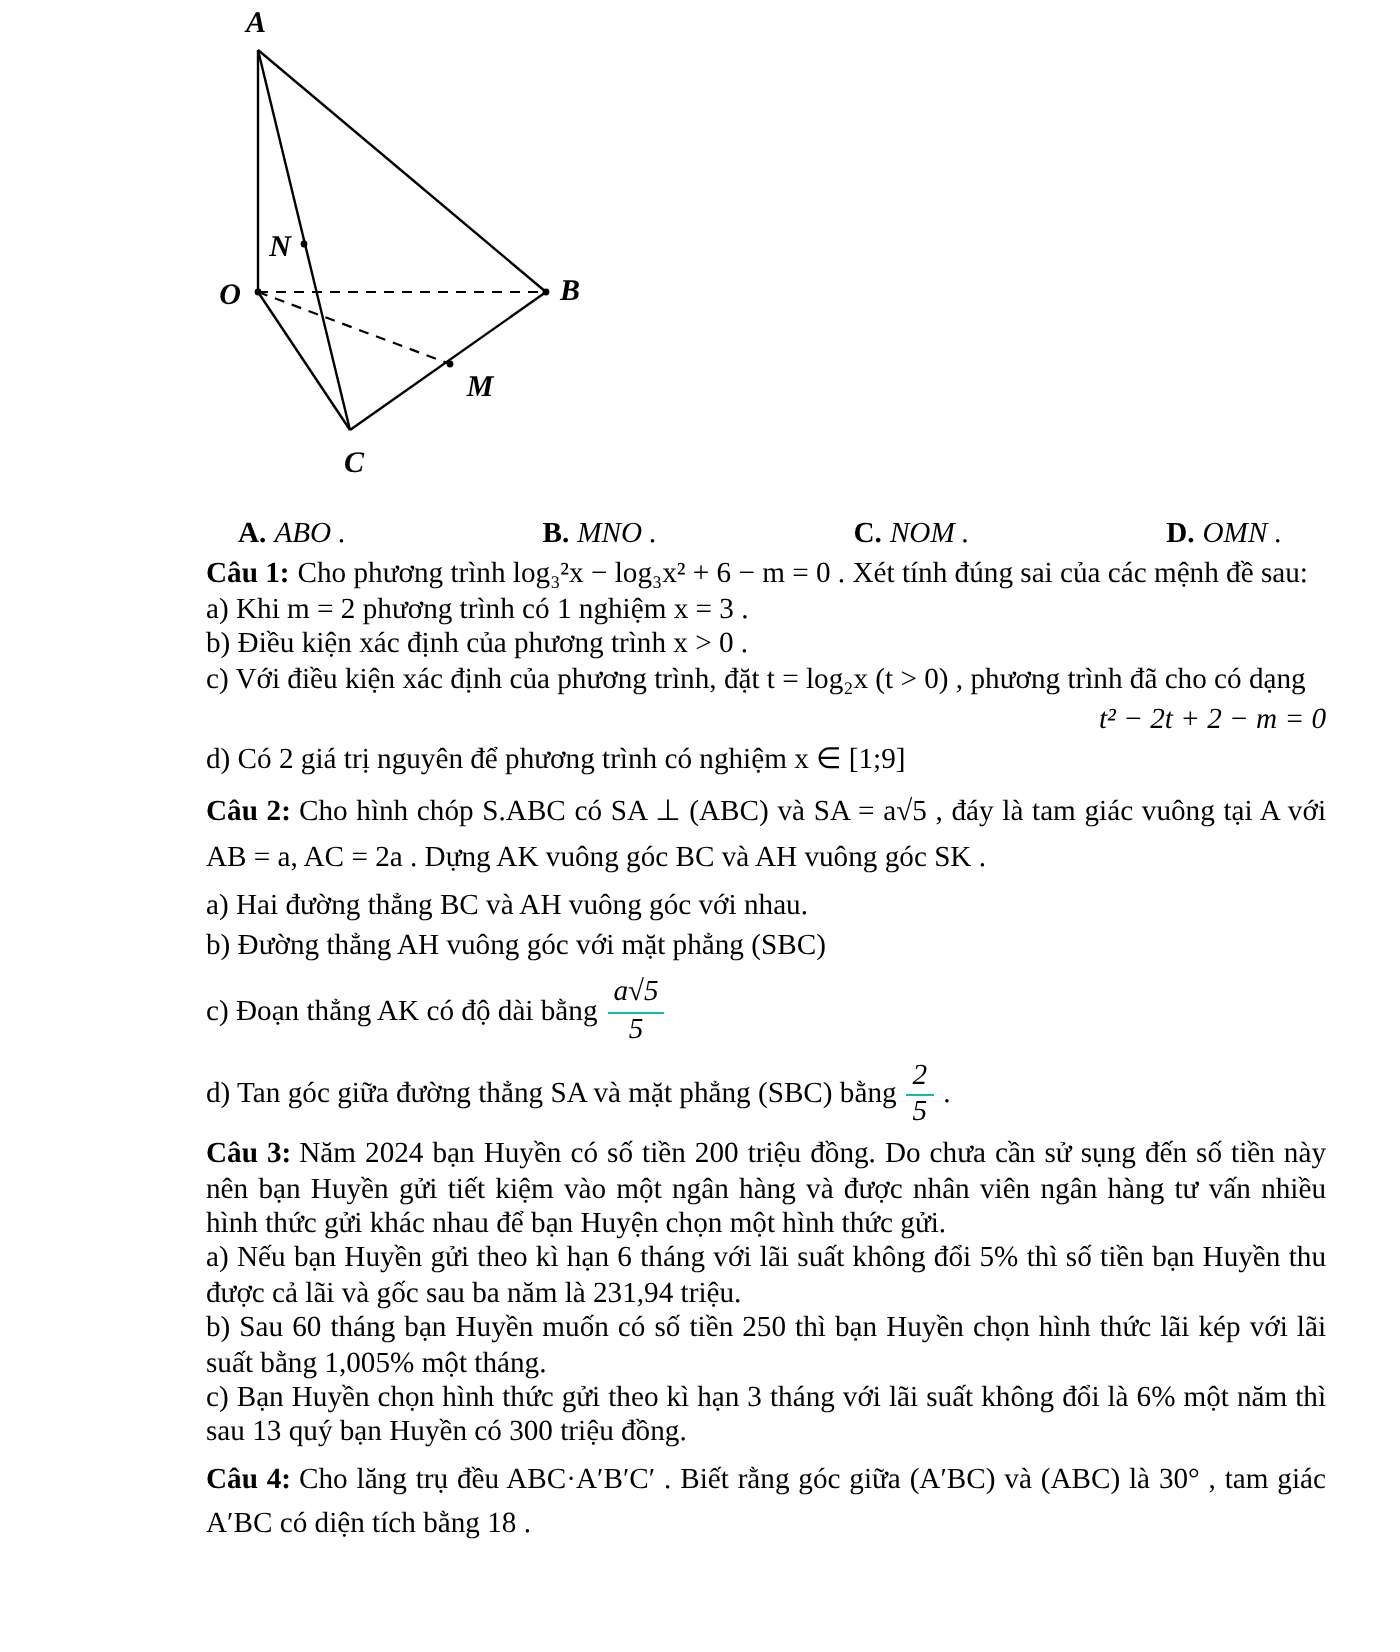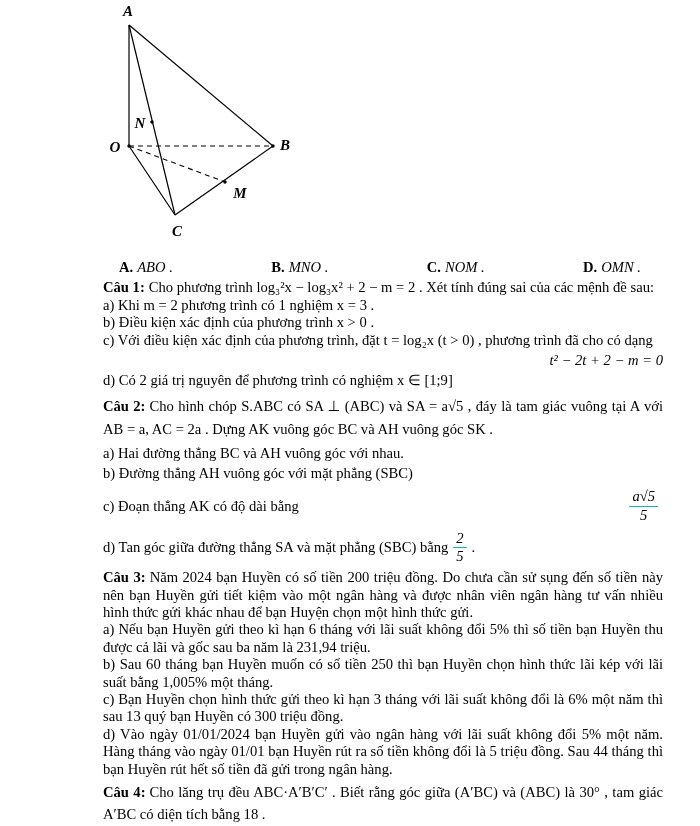--- a/index.html
+++ b/index.html
@@ -20,21 +20,21 @@
   .eq{margin-top:3px;margin-bottom:3px;font-style:italic;text-align:right;}
   .q2intro{line-height:23px;margin-top:5px;}
   .mt3{margin-top:3px;}
   .mt4{margin-top:4px;}
   .fracline{display:flex;align-items:center;text-align:left;margin:4px 0;}
   .fracline .pre{white-space:pre-wrap;}
   .frac{display:inline-block;vertical-align:middle;text-align:center;line-height:1.08;
         font-style:italic;margin:0 5px;}
   .frac .num{display:block;border-bottom:1px solid #14b8a6;padding:0 3px 1px 3px;}
   .frac .den{display:block;padding-top:1px;}
-  .h40{min-height:40px;justify-content:space-between;}
+  .h40{min-height:40px;}
   .h30{min-height:28px;}
   .q4{line-height:22px;margin-top:3px;}
 </style>
 </head>
 <body>
 <div class="doc">
 
   <svg class="figure" viewBox="0 0 260 238" width="260" height="238" xmlns="http://www.w3.org/2000/svg">
 
     <line x1="74" y1="25" x2="74" y2="146" stroke="#000" stroke-width="1.2"></line>
@@ -62,21 +62,21 @@
   <div class="content">
 
     <div class="options">
       <span class="opt"><span class="letter">A.</span><span class="val">ABO .</span></span>
       <span class="opt"><span class="letter">B.</span><span class="val">MNO .</span></span>
       <span class="opt"><span class="letter">C.</span><span class="val">NOM .</span></span>
       <span class="opt"><span class="letter">D.</span><span class="val">OMN .</span></span>
     </div>
 
 
-    <p class="qintro"><span class="qlabel">Câu 1:</span><span>Cho phương trình log₃²x − log₃x² + 2 − m = 2 . Xét tính đúng sai của các mệnh đề sau:</span></p>
+    <p class="qintro"><span class="qlabel">Câu 1:</span><span>Cho phương trình log₃²x − log₃x² + 6 − m = 0 . Xét tính đúng sai của các mệnh đề sau:</span></p>
     <p class="item">a) Khi m = 2 phương trình có 1 nghiệm x = 3 .</p>
     <p class="item">b) Điều kiện xác định của phương trình x &gt; 0 .</p>
     <p class="item">c) Với điều kiện xác định của phương trình, đặt t = log₂x (t &gt; 0) , phương trình đã cho có dạng</p>
     <p class="eq">t² − 2t + 2 − m = 0</p>
     <p class="item">d) Có 2 giá trị nguyên để phương trình có nghiệm x ∈ [1;9]</p>
 
     <p class="q2intro"><span class="qlabel">Câu 2:</span><span>Cho hình chóp S.ABC có SA ⊥ (ABC) và SA = a√5 , đáy là tam giác vuông tại A với AB = a, AC = 2a . Dựng AK vuông góc BC và AH vuông góc SK .</span></p>
     <p class="item mt4">a) Hai đường thẳng BC và AH vuông góc với nhau.</p>
     <p class="item mt3">b) Đường thẳng AH vuông góc với mặt phẳng (SBC)</p>
     <div class="fracline h40">
@@ -92,18 +92,17 @@
           <span class="num">2</span>
           <span class="den">5</span>
         </span>
       <span>.</span>
     </div>
 
     <p class="mt3"><span class="qlabel">Câu 3:</span><span>Năm 2024 bạn Huyền có số tiền 200 triệu đồng. Do chưa cần sử sụng đến số tiền này nên bạn Huyền gửi tiết kiệm vào một ngân hàng và được nhân viên ngân hàng tư vấn nhiều hình thức gửi khác nhau để bạn Huyện chọn một hình thức gửi.</span></p>
     <p class="item">a) Nếu bạn Huyền gửi theo kì hạn 6 tháng với lãi suất không đổi 5% thì số tiền bạn Huyền thu được cả lãi và gốc sau ba năm là 231,94 triệu.</p>
     <p class="item">b) Sau 60 tháng bạn Huyền muốn có số tiền 250 thì bạn Huyền chọn hình thức lãi kép với lãi suất bằng 1,005% một tháng.</p>
     <p class="item">c) Bạn Huyền chọn hình thức gửi theo kì hạn 3 tháng với lãi suất không đổi là 6% một năm thì sau 13 quý bạn Huyền có 300 triệu đồng.</p>
-    <p class="item">d) Vào ngày 01/01/2024 bạn Huyền gửi vào ngân hàng với lãi suất không đổi 5% một năm. Hàng tháng vào ngày 01/01 bạn Huyền rút ra số tiền không đổi là 5 triệu đồng. Sau 44 tháng thì bạn Huyền rút hết số tiền đã gửi trong ngân hàng.</p>
 
     <p class="q4"><span class="qlabel">Câu 4:</span><span>Cho lăng trụ đều ABC·A′B′C′ . Biết rằng góc giữa (A′BC) và (ABC) là 30° , tam giác A′BC có diện tích bằng 18 .</span></p>
 
   </div>
 </div>
 
 </body></html>

